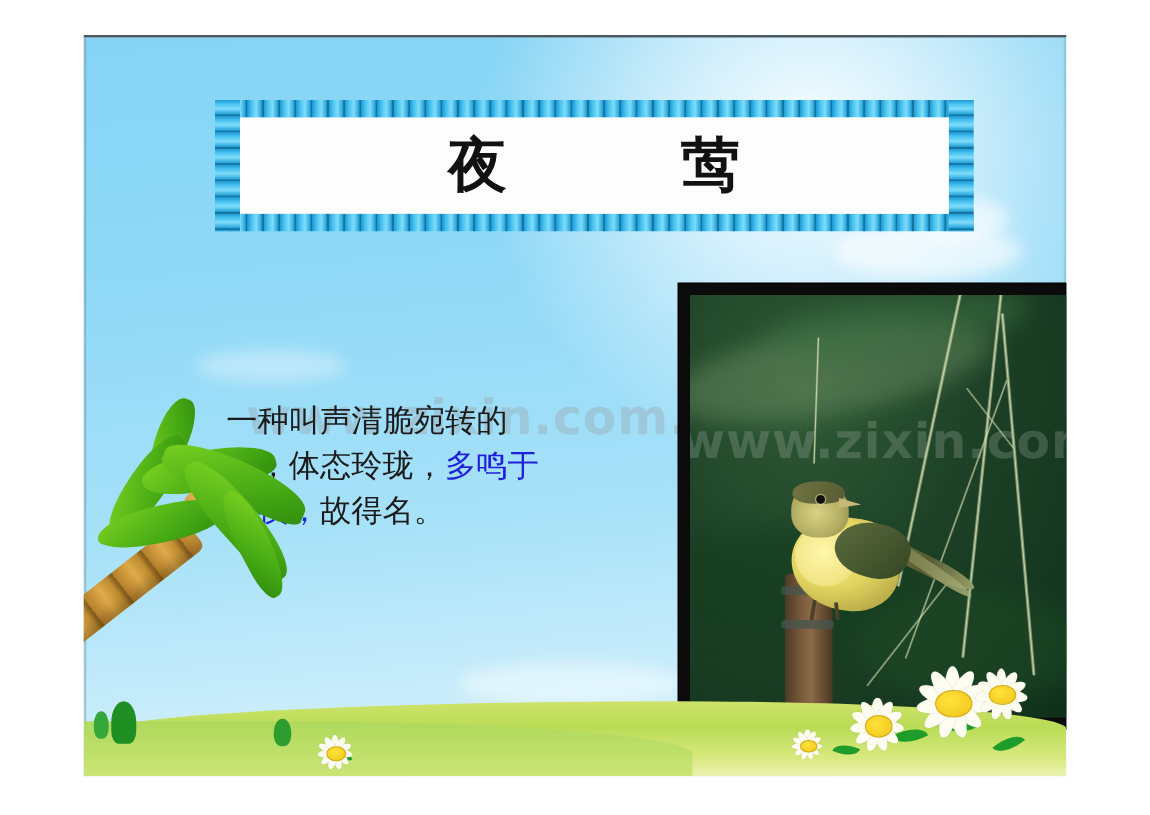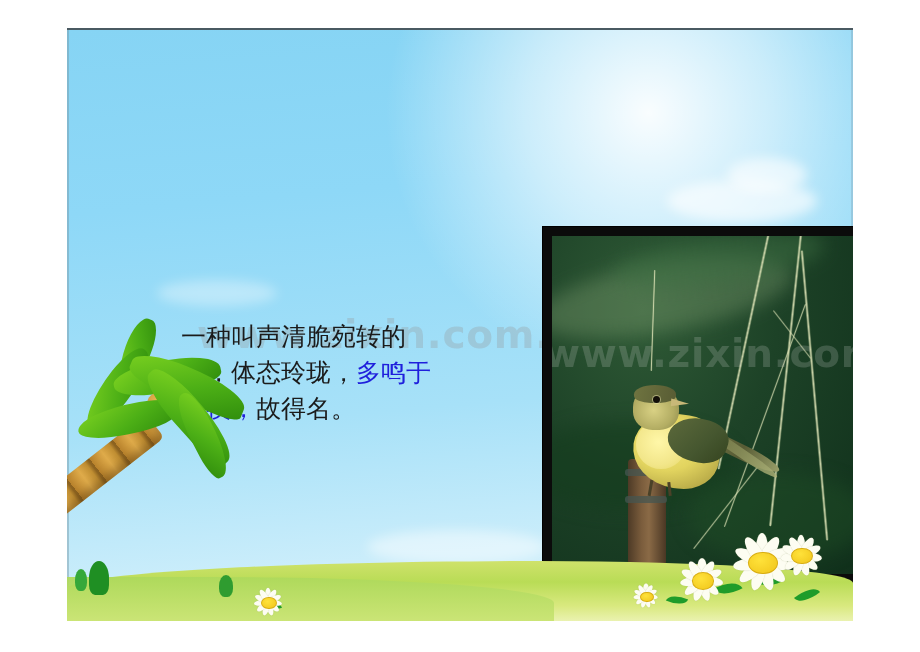--- a/index.html
+++ b/index.html
@@ -222,20 +222,29 @@
   <div class="slide">
     <div class="slide-edge-l"></div>
     <div class="slide-edge-r"></div>
 
     <div class="cloud c1"></div>
     <div class="cloud c2"></div>
     <div class="cloud c3"></div>
     <div class="cloud c4"></div>
     <div class="cloud c5"></div>
 
+    <div class="title-frame">
+      <div class="bamboo bf-top"></div>
+      <div class="bamboo bf-bottom"></div>
+      <div class="bamboo bamboo-v bf-left"></div>
+      <div class="bamboo bamboo-v bf-right"></div>
+      <div class="title-inner">
+        <div class="title-text">夜        莺</div>
+      </div>
+    </div>
 
     <div class="watermark">www.zixin.com.cn</div>
 
     <div class="body-text">
       <span>一种叫声清脆宛转的鸟，体态玲珑，</span><span class="hl">多鸣于月夜，</span><span>故得名。</span>
     </div>
 
     <div class="photo-wrap">
       <div class="photo">
         <div class="blur-band bb1"></div>

